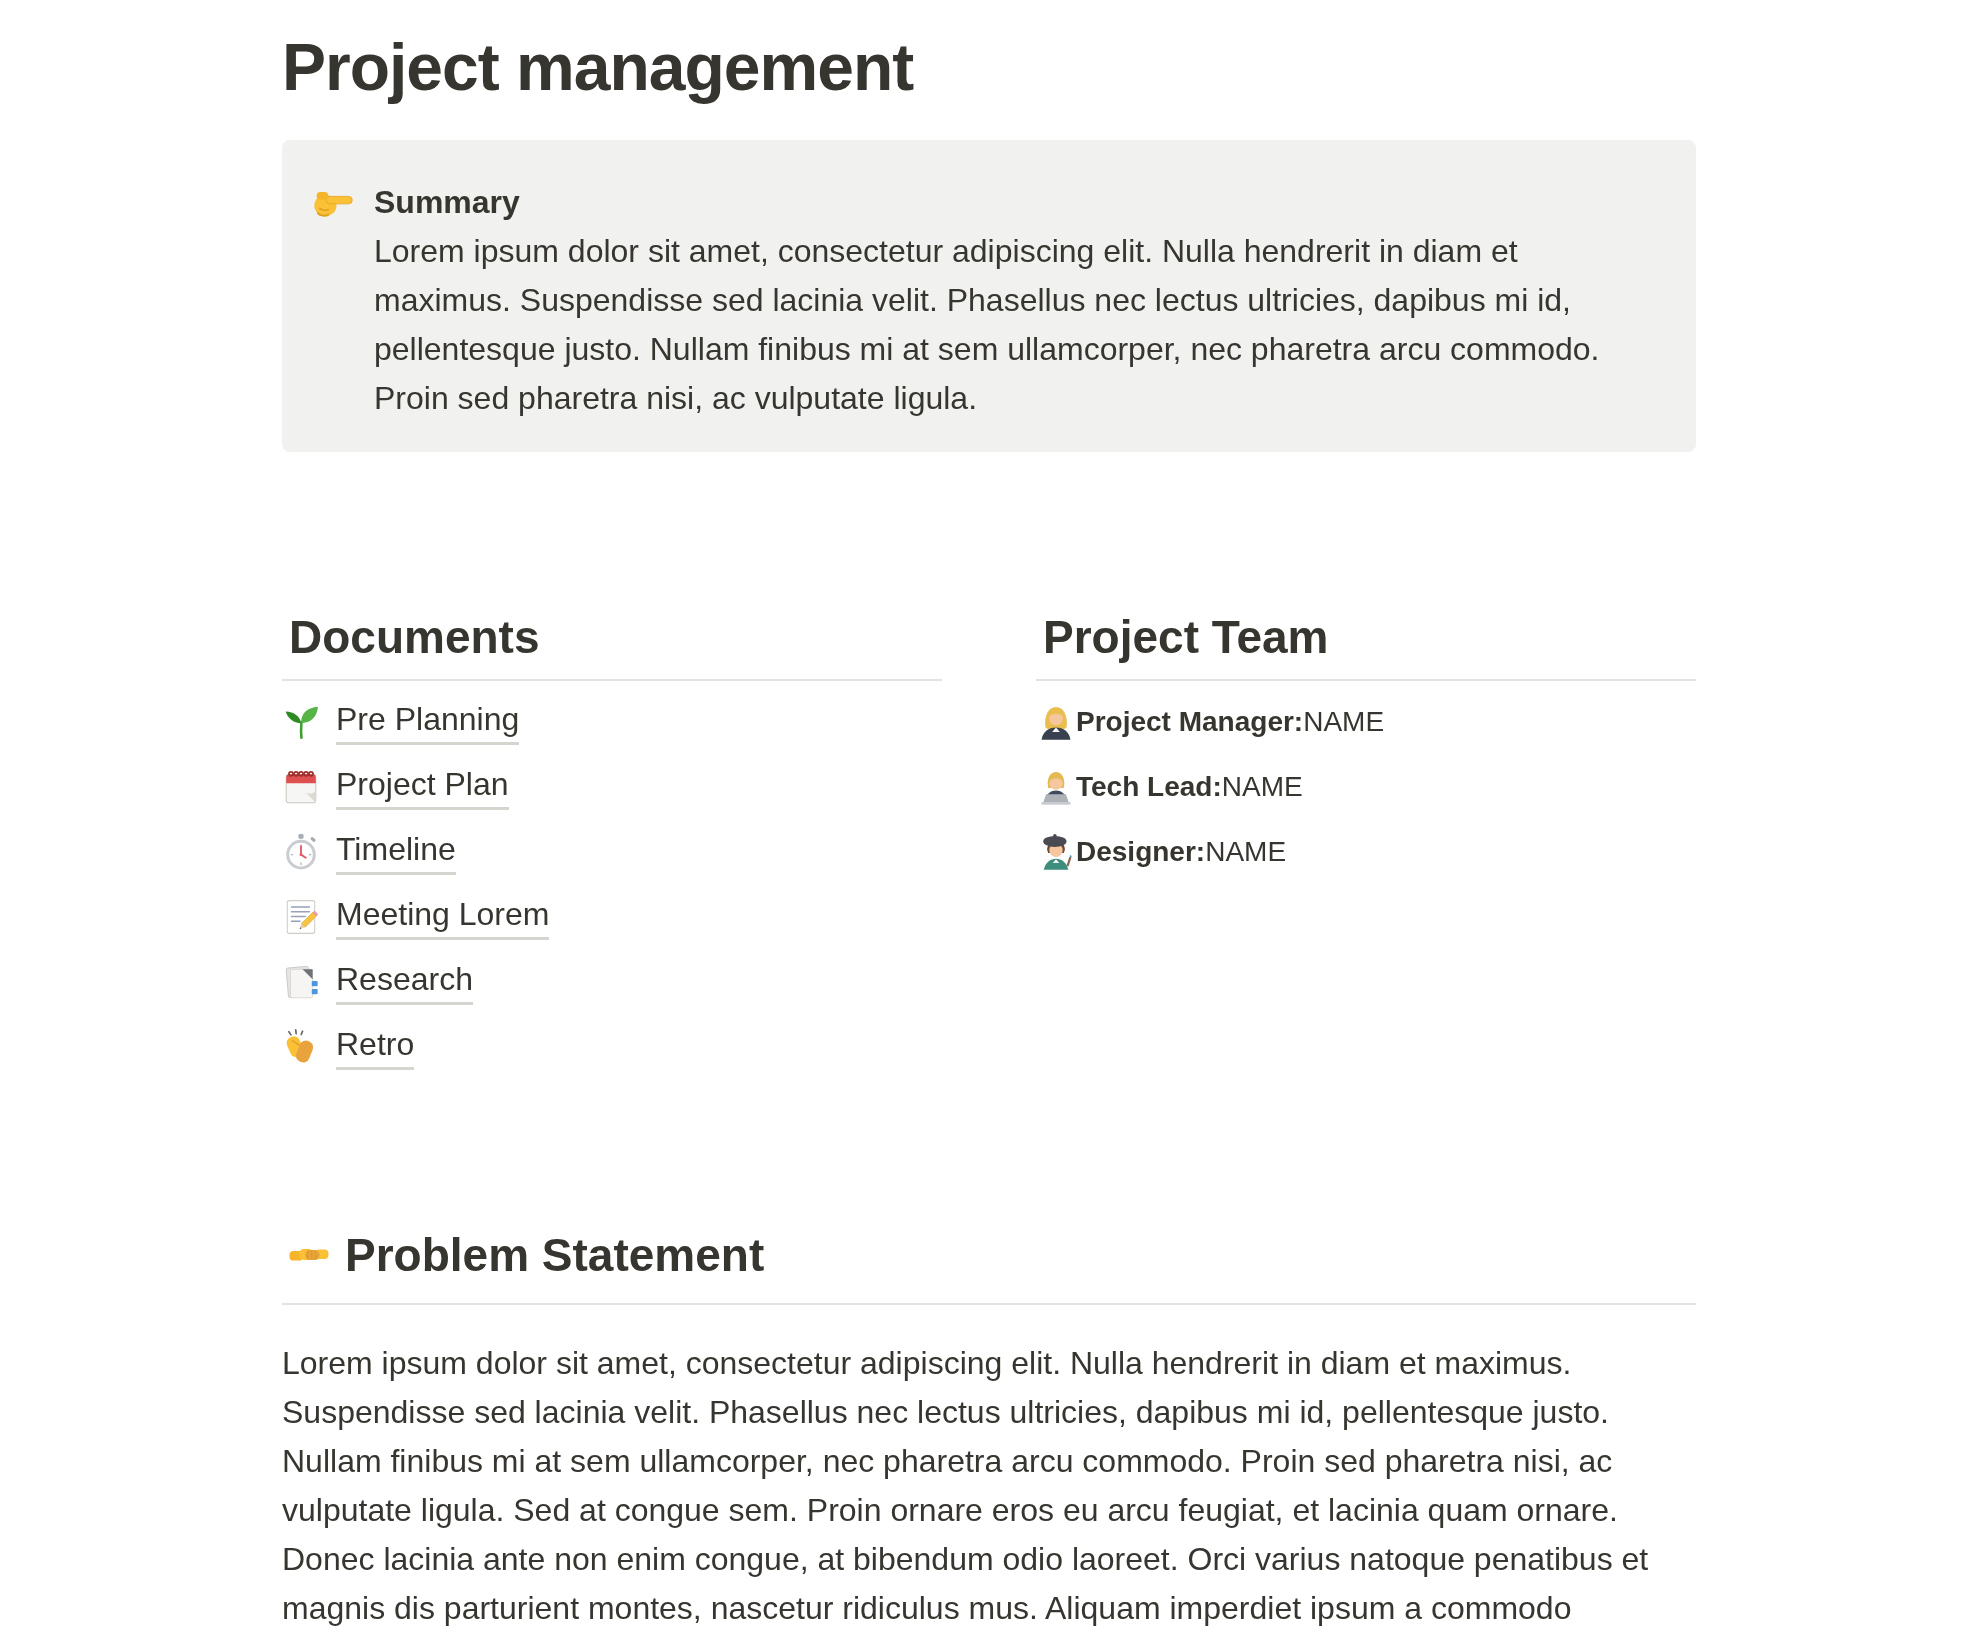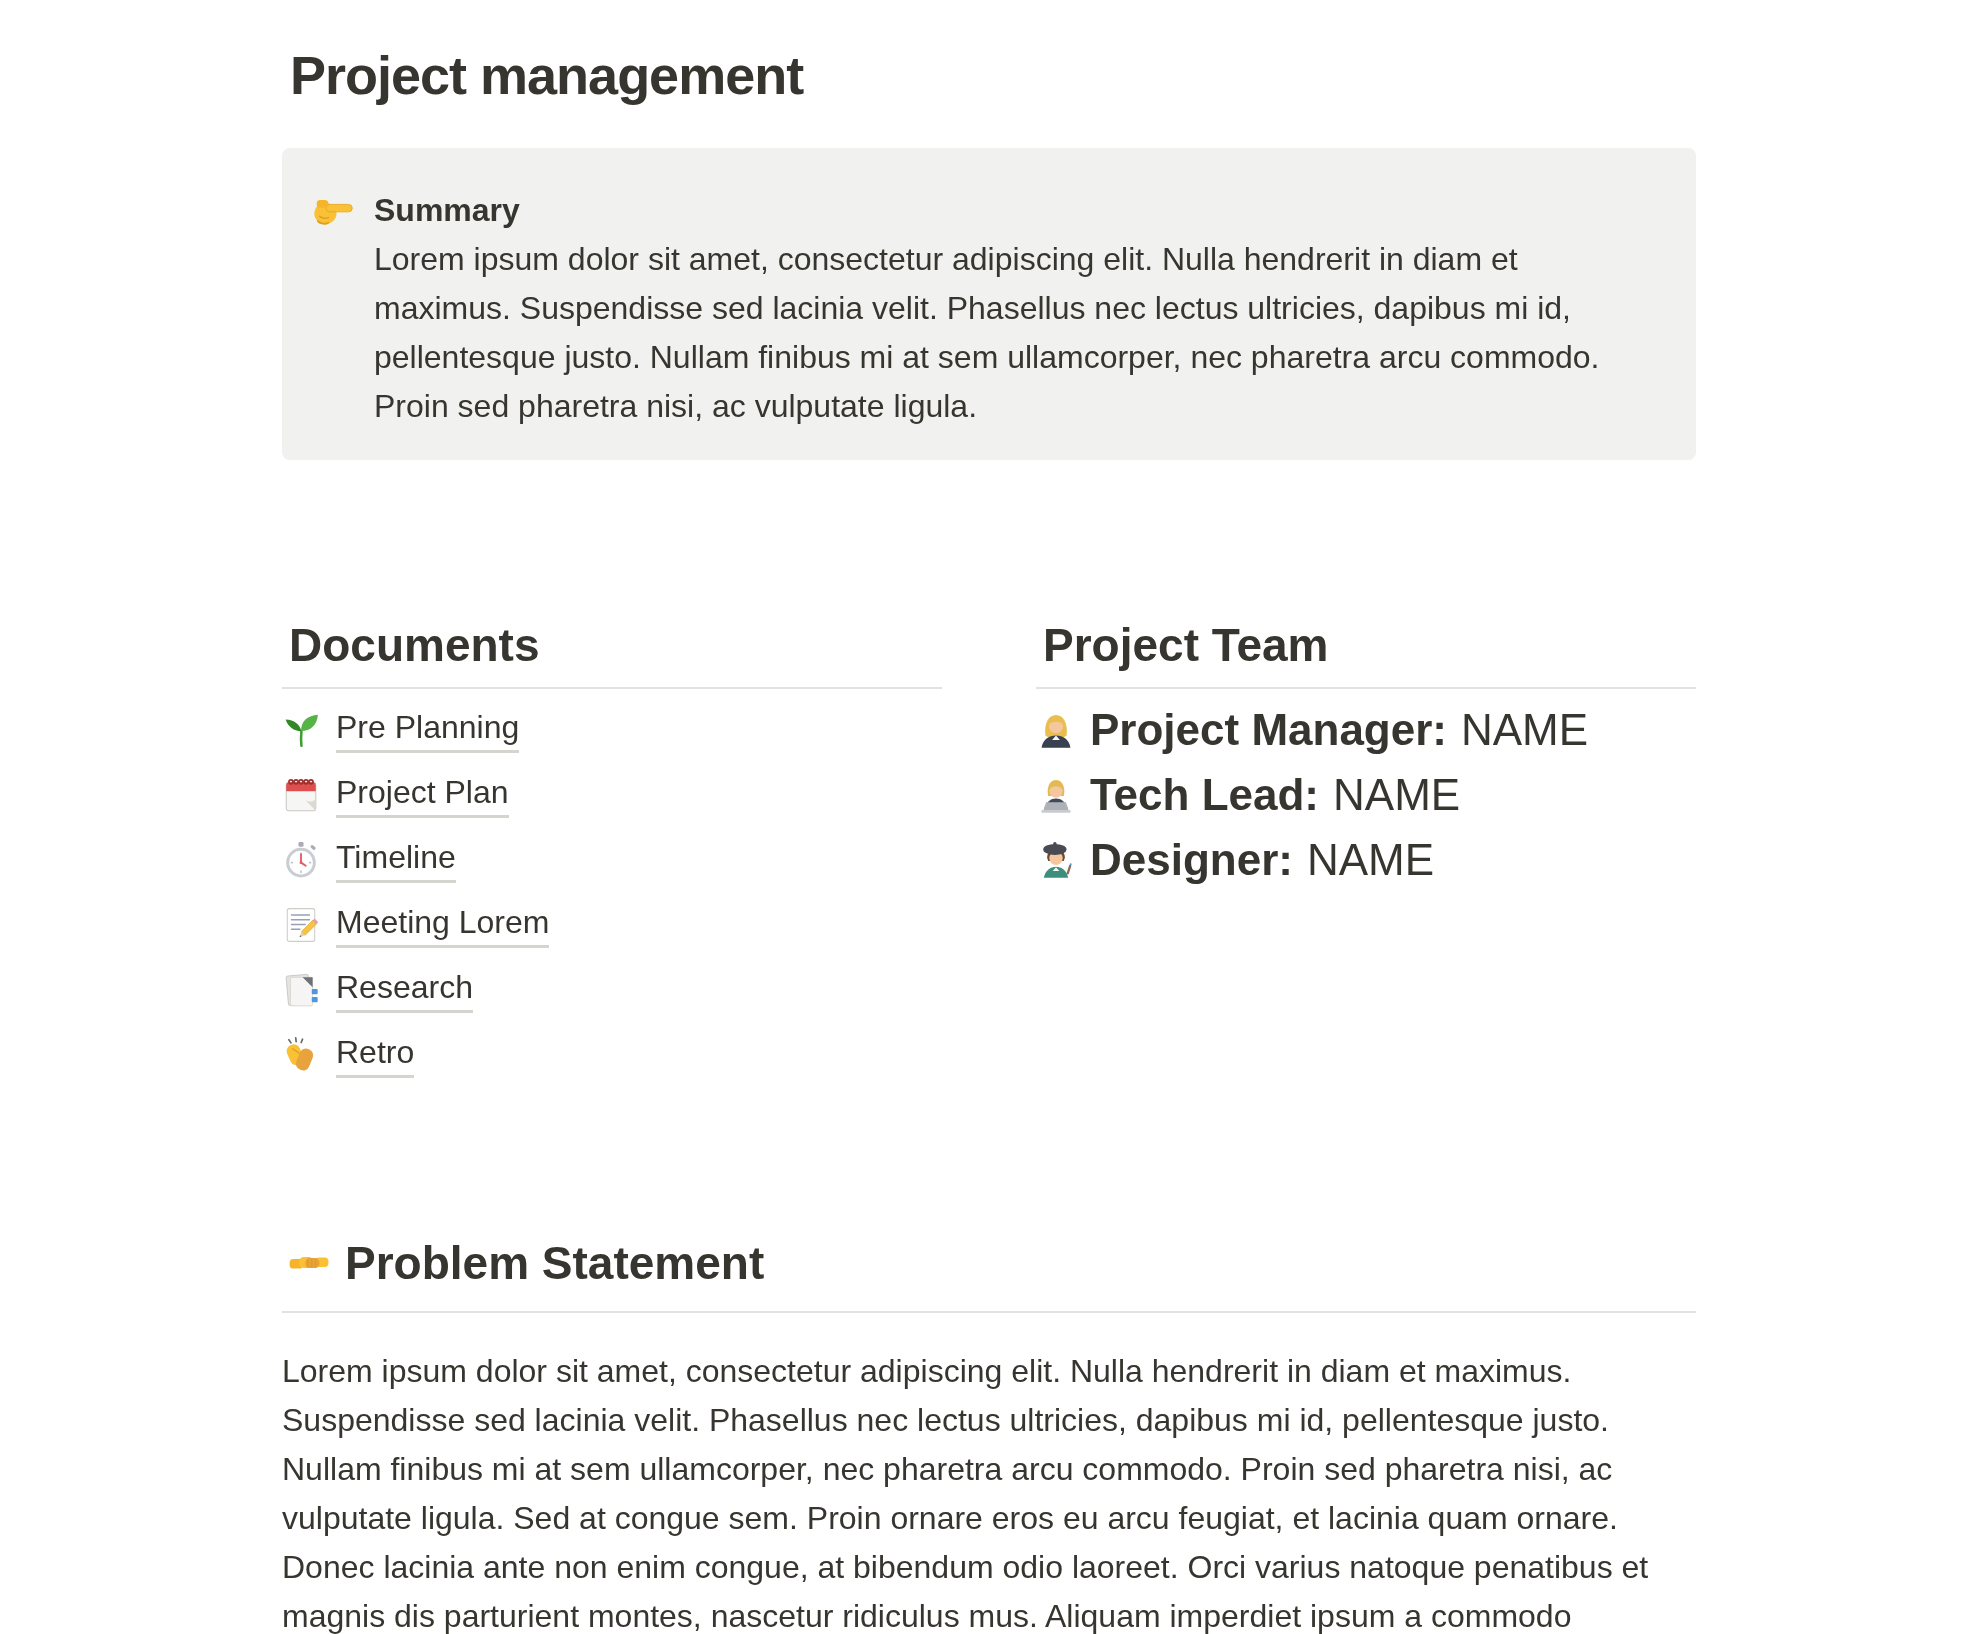--- a/index.html
+++ b/index.html
@@ -11,22 +11,22 @@
     overflow: hidden;
     font-family: "Liberation Sans", sans-serif;
     color: #37352f;
   }
   .page {
     width: 1414px;
     margin-left: 282px;
     padding-top: 24px;
   }
   h1.page-title {
-    margin: 8px;
-    font-size: 54px;
+    margin: 0;
+    font-size: 66px;
     line-height: 86px;
     font-weight: 700;
     letter-spacing: -1px;
     color: #37352f;
   }
   
   .callout {
     margin-top: 30px;
     background: #f1f1ef;
     border-radius: 8px;
@@ -78,23 +78,22 @@
     color: #37352f;
     text-decoration: none;
     border-bottom: 3px solid #d6d4ce;
     padding-bottom: 3px;
     line-height: 40px;
   }
   
   .team-item {
     display: flex;
     align-items: center;
-    gap: 14px;
     height: 65px;
-    font-size: 44px;
+    font-size: 28px;
   }
   .team-item .i-icon { flex: 0 0 auto; width: 40px; height: 40px; }
   .team-role { font-weight: 700; }
   .team-name { font-weight: 400; }
   
   .problem { margin-top: 148px; }
   .problem .h-icon { width: 40px; height: 40px; flex: 0 0 auto; }
   .problem .divider { margin: 20px 0 0 0; }
   .problem-body {
     margin: 34px 0 0 0;

